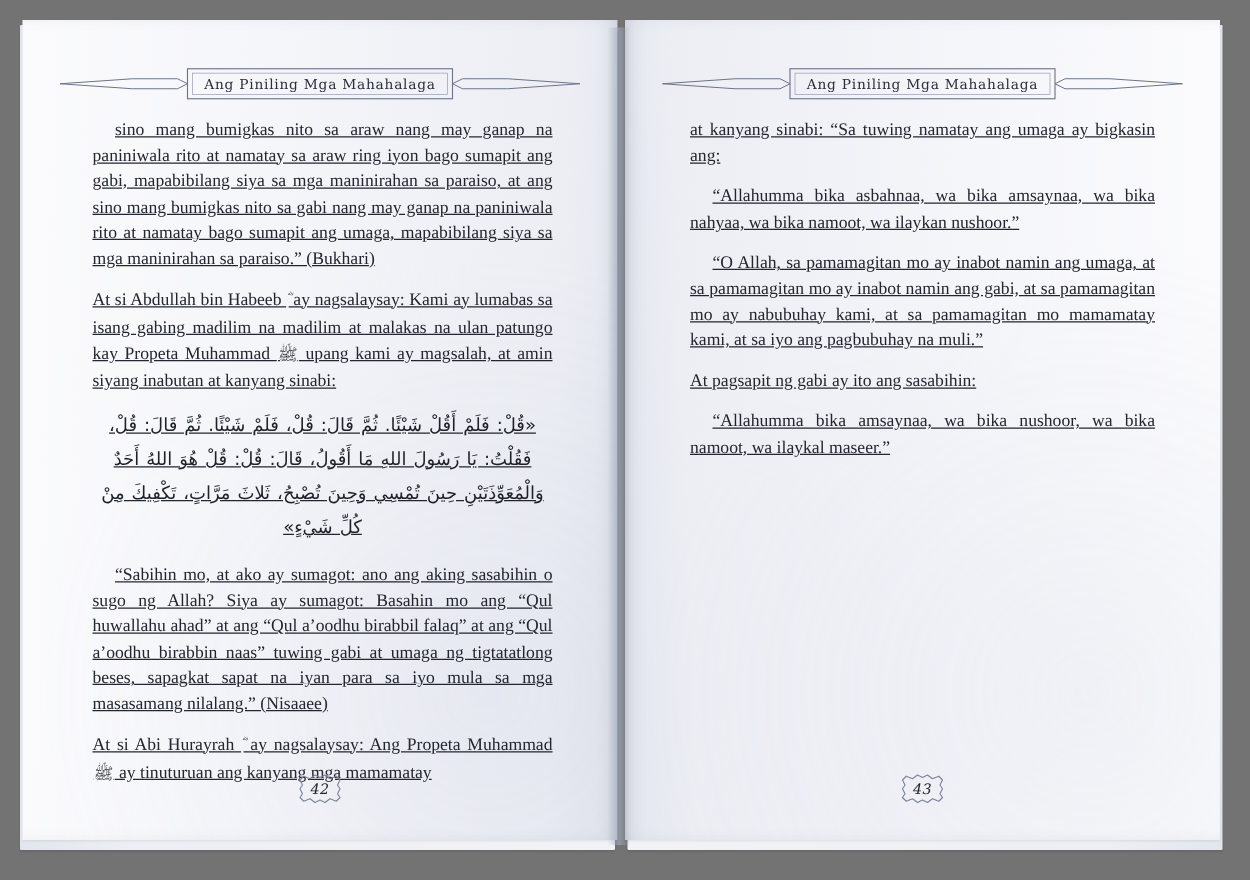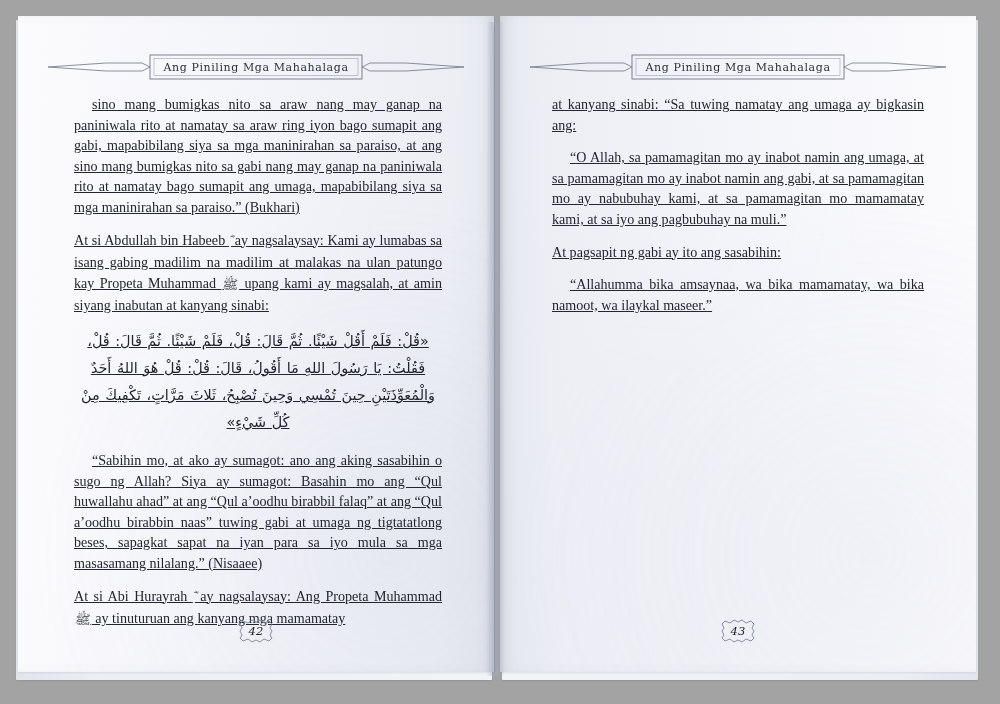--- a/index.html
+++ b/index.html
@@ -11,21 +11,21 @@
     width: 1000px;
     height: 704px;
     overflow: hidden;
     font-family: "Liberation Serif", serif;
   }
 
   .scene {
     position: relative;
     width: 1000px;
     height: 704px;
-    background: #a3a3a3;
+    background: #737373;
   }
 
   
   .book {
     position: absolute;
     left: 16px;
     top: 16px;
     width: 962px;
     height: 668px;
   }
@@ -280,27 +280,28 @@
             <line x1="324" y1="13" x2="316" y2="17" stroke="#6d7485" stroke-width="0.8"></line>
             <line x1="324" y1="21" x2="316" y2="17" stroke="#6d7485" stroke-width="0.8"></line>
             <text class="header-title-txt" x="210" y="21" text-anchor="middle">Ang Piniling Mga Mahahalaga</text>
           </svg>
         </div>
 
         <div class="body-text">
           <p class="para">at kanyang sinabi: “Sa tuwing namatay ang umaga ay bigkasin ang:</p>
 
 
+          <p class="para indent">“Allahumma bika asbahnaa, wa bika amsaynaa, wa bika nahyaa, wa bika namoot, wa ilaykan nushoor.”</p>
 
           <p class="para indent">“O Allah, sa pamamagitan mo ay inabot namin ang umaga, at sa pamamagitan mo ay inabot namin ang gabi, at sa pamamagitan mo ay nabubuhay kami, at sa pamamagitan mo mamamatay kami, at sa iyo ang pagbubuhay na muli.”</p>
 
           <p class="para">At pagsapit ng gabi ay ito ang sasabihin:</p>
 
 
-          <p class="para indent">“Allahumma bika amsaynaa, wa bika mamamatay, wa bika namoot, wa ilaykal maseer.”</p>
+          <p class="para indent">“Allahumma bika amsaynaa, wa bika nushoor, wa bika namoot, wa ilaykal maseer.”</p>
 
         </div>
 
         <div class="pagenum">
           <div class="pagenum-badge">
             <svg viewBox="0 0 44 26" aria-hidden="true">
               <polygon points="6,6 9,3 14,5 18,2 22,4 26,2 30,5 35,3 38,6 36,10 38,13 36,17 38,20 35,23 30,21 26,24 22,22 18,24 14,21 9,23 6,20 8,17 6,13 8,10" fill="none" stroke="#7e869a" stroke-width="0.9" stroke-linejoin="round"></polygon>
             </svg>
             <span class="pagenum-txt">43</span>
           </div>

